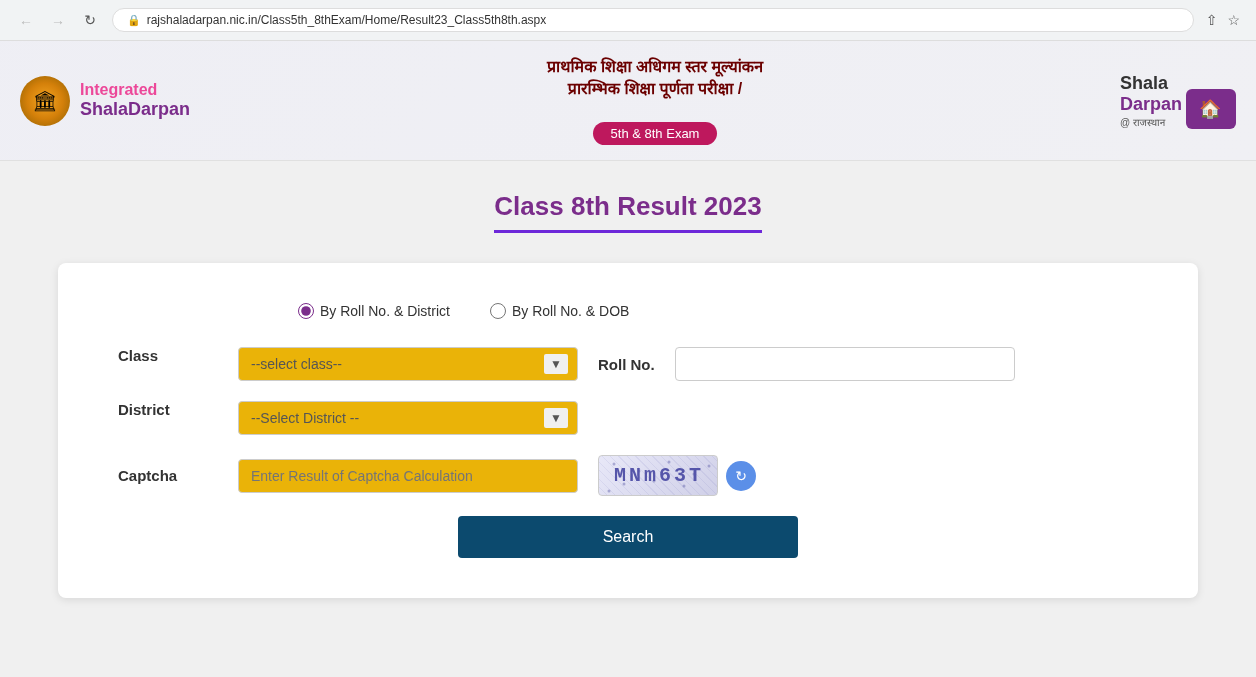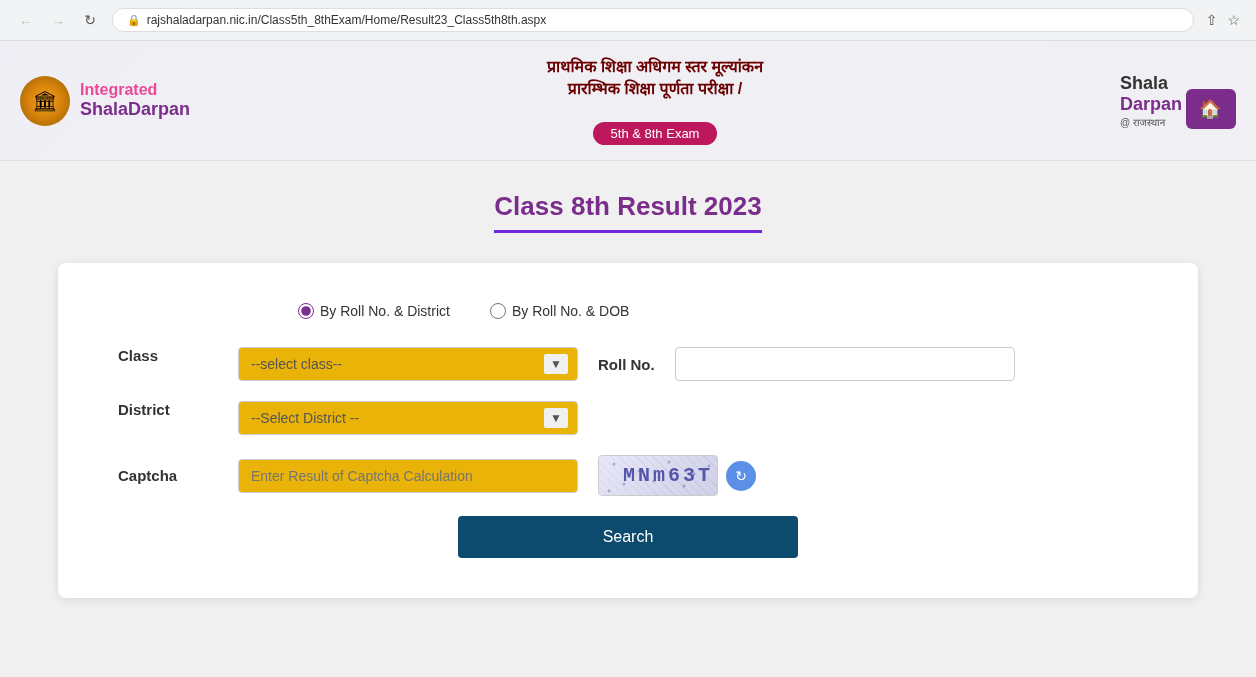--- a/index.html
+++ b/index.html
@@ -244,21 +244,21 @@
     }
     .captcha-image-wrapper {
       display: flex;
       align-items: center;
       gap: 8px;
     }
     .captcha-image {
       background: linear-gradient(135deg, #e8e8f8 0%, #d0d0e8 100%);
       border: 1px solid #ccc;
       border-radius: 4px;
-      padding: 8px 24px;
+      padding: 8px 15px;
       font-size: 20px;
       font-weight: bold;
       color: #5555aa;
       letter-spacing: 3px;
       font-family: 'Courier New', monospace;
       position: relative;
       overflow: hidden;
       width: 120px;
       text-align: center;
     }

